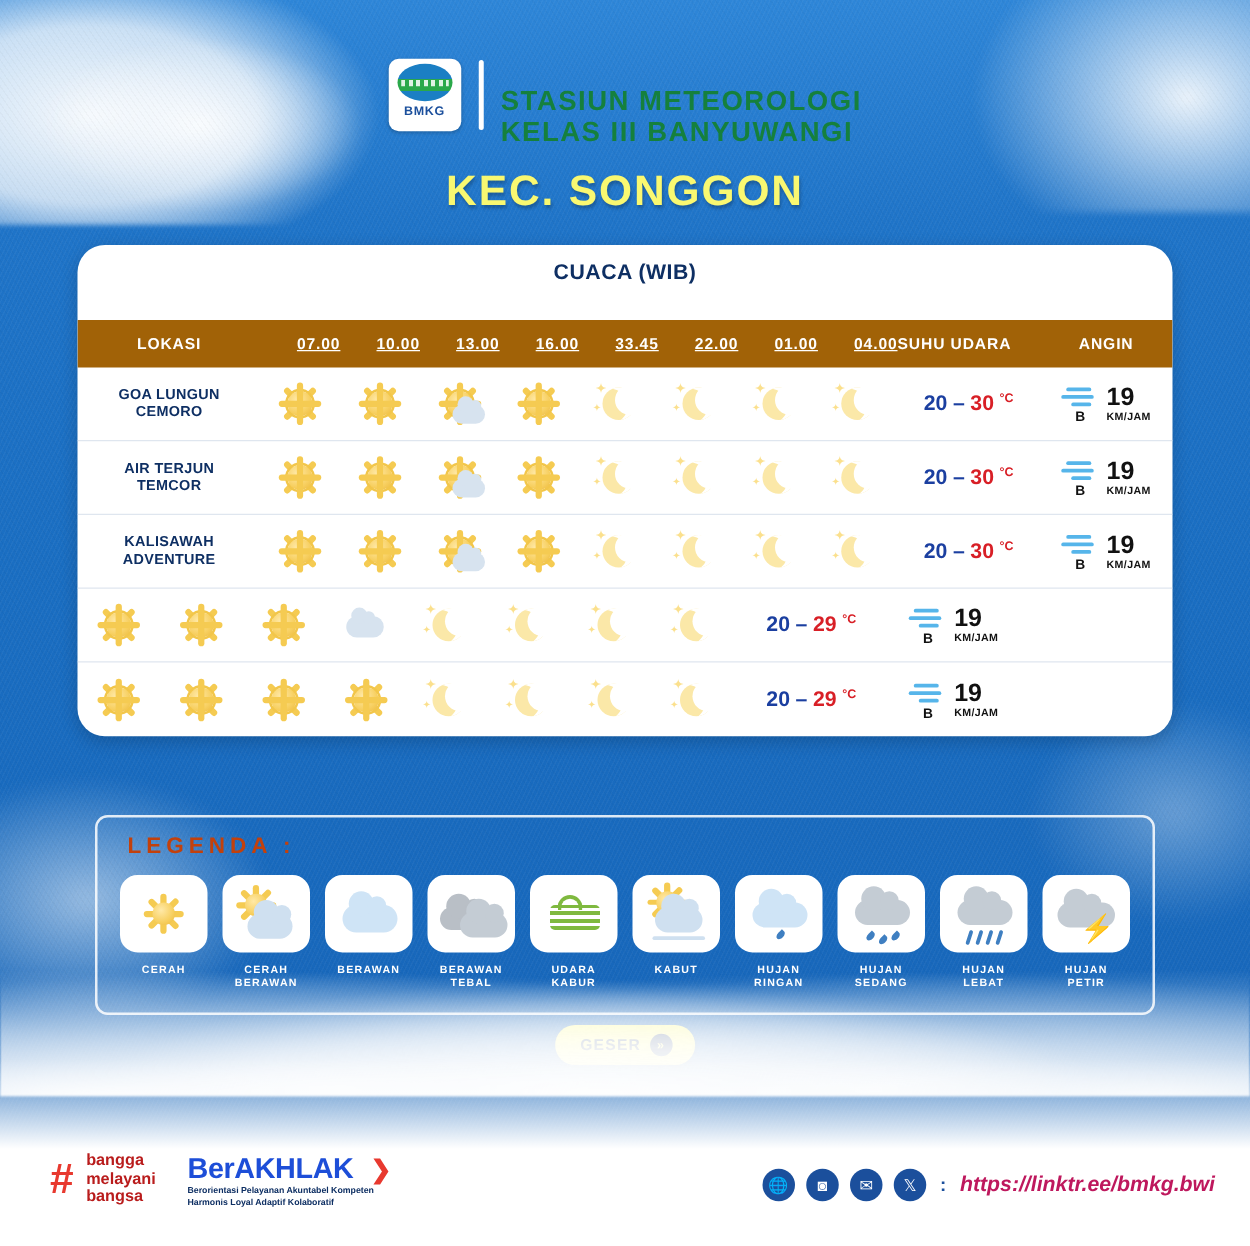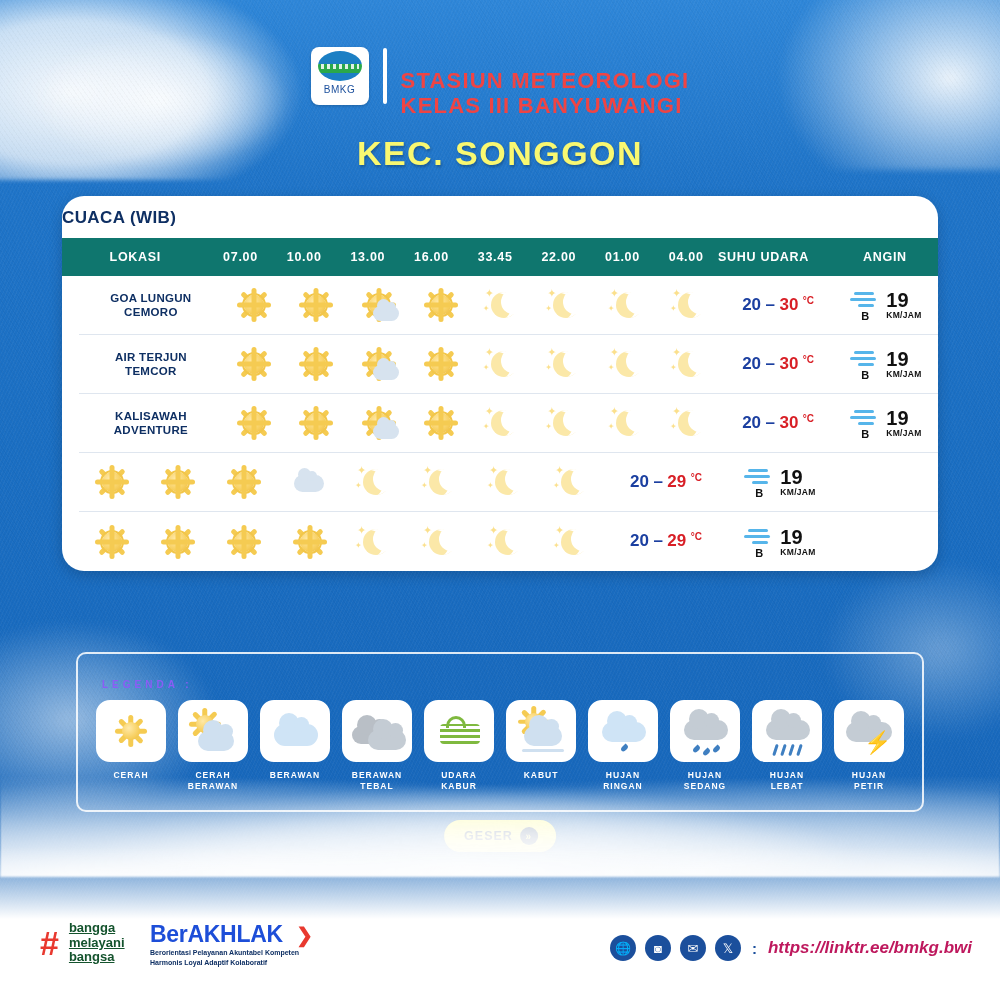--- a/index.html
+++ b/index.html
@@ -67,52 +67,52 @@
   }
   .logo-disc {
     width:44px; height:30px; border-radius:50%;
     background: linear-gradient(180deg,#1b7fc4 0 42%, #2aa84a 42% 72%, #1b7fc4 72% 100%);
     position:relative; overflow:hidden;
   }
   .logo-disc:after{
     content:""; position:absolute; left:3px; right:3px; top:13px; height:5px;
     background:repeating-linear-gradient(90deg, rgba(255,255,255,.85) 0 3px, rgba(255,255,255,0) 3px 6px);
   }
-  .logo-text { font-size:10px; font-weight:normal; color:#1b4f9c; letter-spacing:.5px; margin-top:3px; }
+  .logo-text { font-size:10px; font-weight:bold; color:#1b4f9c; letter-spacing:.5px; margin-top:3px; }
   .header-divider { width:4px; height:56px; background:#ffffff; border-radius:2px; }
-  .header-titles { color:#ef4444; line-height:1.12;margin-top:35px; }
+  .header-titles { color:#15803d; line-height:1.12;margin-top:35px; }
   .header-titles div { font-size:22px; font-weight:bold; letter-spacing:1.2px; }
 
   
   .district {
     position:absolute; left:0; right:0; top:134px; text-align:center;
     color:#f9f871; font-size:34px; font-weight:bold; letter-spacing:1.5px;
     text-shadow:1px 2px 3px rgba(0,0,0,.25);
   }
 
   
   .card {
     position:absolute; left:62px; top:196px; width:876px;
     background:#ffffff; border-radius:22px; box-shadow:0 4px 14px rgba(0,0,0,.18);
     overflow:hidden;
   }
   .card-title {
-    text-align:left; font-size:17px; font-weight:bold; color:#0e2f63;
-    padding:12px 0 10px; letter-spacing:.4px;
+    text-align:center; font-size:17px; font-weight:bold; color:#0e2f63;
+    padding:12px 0 28px; letter-spacing:.4px;
   }
   .thead {
-    background:#0f766e; color:#ffffff; display:flex; align-items:center;
+    background:#a16207; color:#ffffff; display:flex; align-items:center;
     height:38px; font-size:12.5px; font-weight:bold; letter-spacing:.7px;
   }
   .col-loc  { width:152px; text-align:center; }
-  .col-hour { width:66px;  text-align:center; }
+  .col-hour { width:66px;  text-align:right;text-decoration:underline; }
   .col-temp { width:118px; text-align:left; }
   .col-wind { width:110px; text-align:center; }
 
-  .trow { display:flex; align-items:center; height:59px; border-bottom:1px solid #dfe6ef;margin-left:17px; }
+  .trow { display:flex; align-items:center; height:59px; border-bottom:1px solid #dfe6ef; }
   .trow:last-child { border-bottom:none; }
   .loc-name {
     width:152px; text-align:center; font-size:11.5px; font-weight:bold;
     color:#0e2f63; line-height:1.25; letter-spacing:.3px;
   }
   .cell-icon { width:66px; display:flex; align-items:center; justify-content:center; }
 
   
   .ico { position:relative; width:40px; height:40px; }
   .sun {
@@ -173,21 +173,21 @@
   .wind-dir { font-size:11px; font-weight:bold; color:#111111; text-align:center; }
   .wind-val { font-size:20px; font-weight:bold; color:#111111; line-height:1; }
   .wind-unit { font-size:8.5px; font-weight:bold; color:#111111; letter-spacing:.3px; }
 
   
   .legend {
     position:absolute; left:76px; top:652px; width:848px; height:160px;
     border:2px solid rgba(255,255,255,.85); border-radius:10px;
   }
   .legend-title {
-    position:absolute; left:24px; top:25px; color:#8b5cf6; font-size:10px;
+    position:absolute; left:24px; top:12px; color:#c2410c; font-size:18px;
     font-weight:bold; letter-spacing:4px;
   }
   .legend-items {
     position:absolute; left:14px; right:14px; top:46px; display:flex; justify-content:space-between;
   }
   .leg-item { width:78px; text-align:center; }
   .leg-box {
     width:70px; height:62px; margin:0 auto; border:2px solid #ffffff; border-radius:14px;
     background:#ffffff; position:relative; overflow:hidden;
   }
@@ -251,21 +251,21 @@
     letter-spacing:1px; padding:7px 18px 7px 20px; border-radius:16px;
     display:flex; align-items:center; gap:7px; box-shadow:0 2px 4px rgba(0,0,0,.2);
   }
   .geser .chip { background:#0e2f63; color:#f9f871; border-radius:50%; width:18px; height:18px;
                  display:flex; align-items:center; justify-content:center; font-size:10px; }
 
   
   .footer { position:absolute; left:0; right:0; bottom:0; height:112px; }
   .bmb { position:absolute; left:40px; bottom:32px; display:flex; align-items:center; gap:10px; }
   .hashmark { color:#e8392f; font-size:34px; font-weight:bold; line-height:.9; }
-  .bmb-lines div { color:#14532d; font-size:13px; font-weight:bold; line-height:1.12;text-decoration:underline; }
+  .bmb-lines div { color:#b91c1c; font-size:13px; font-weight:bold; line-height:1.12; }
   .berakhlak { position:absolute; left:150px; bottom:30px; }
   .berakhlak .main { font-size:23px; font-weight:bold; color:#1d4ed8; letter-spacing:-.3px; }
   .berakhlak .sub { font-size:7px; color:#0e2f63; line-height:1.35; font-weight:bold; }
   .berakhlak .tick { position:absolute; right:-14px; top:2px; color:#e8392f; font-size:20px; font-weight:bold; }
 
   .social { position:absolute; right:28px; bottom:36px; display:flex; align-items:center; gap:9px; }
   .sico {
     width:26px; height:26px; border-radius:50%; background:#1b4f9c; color:#ffffff;
     display:flex; align-items:center; justify-content:center; font-size:13px;
   }

